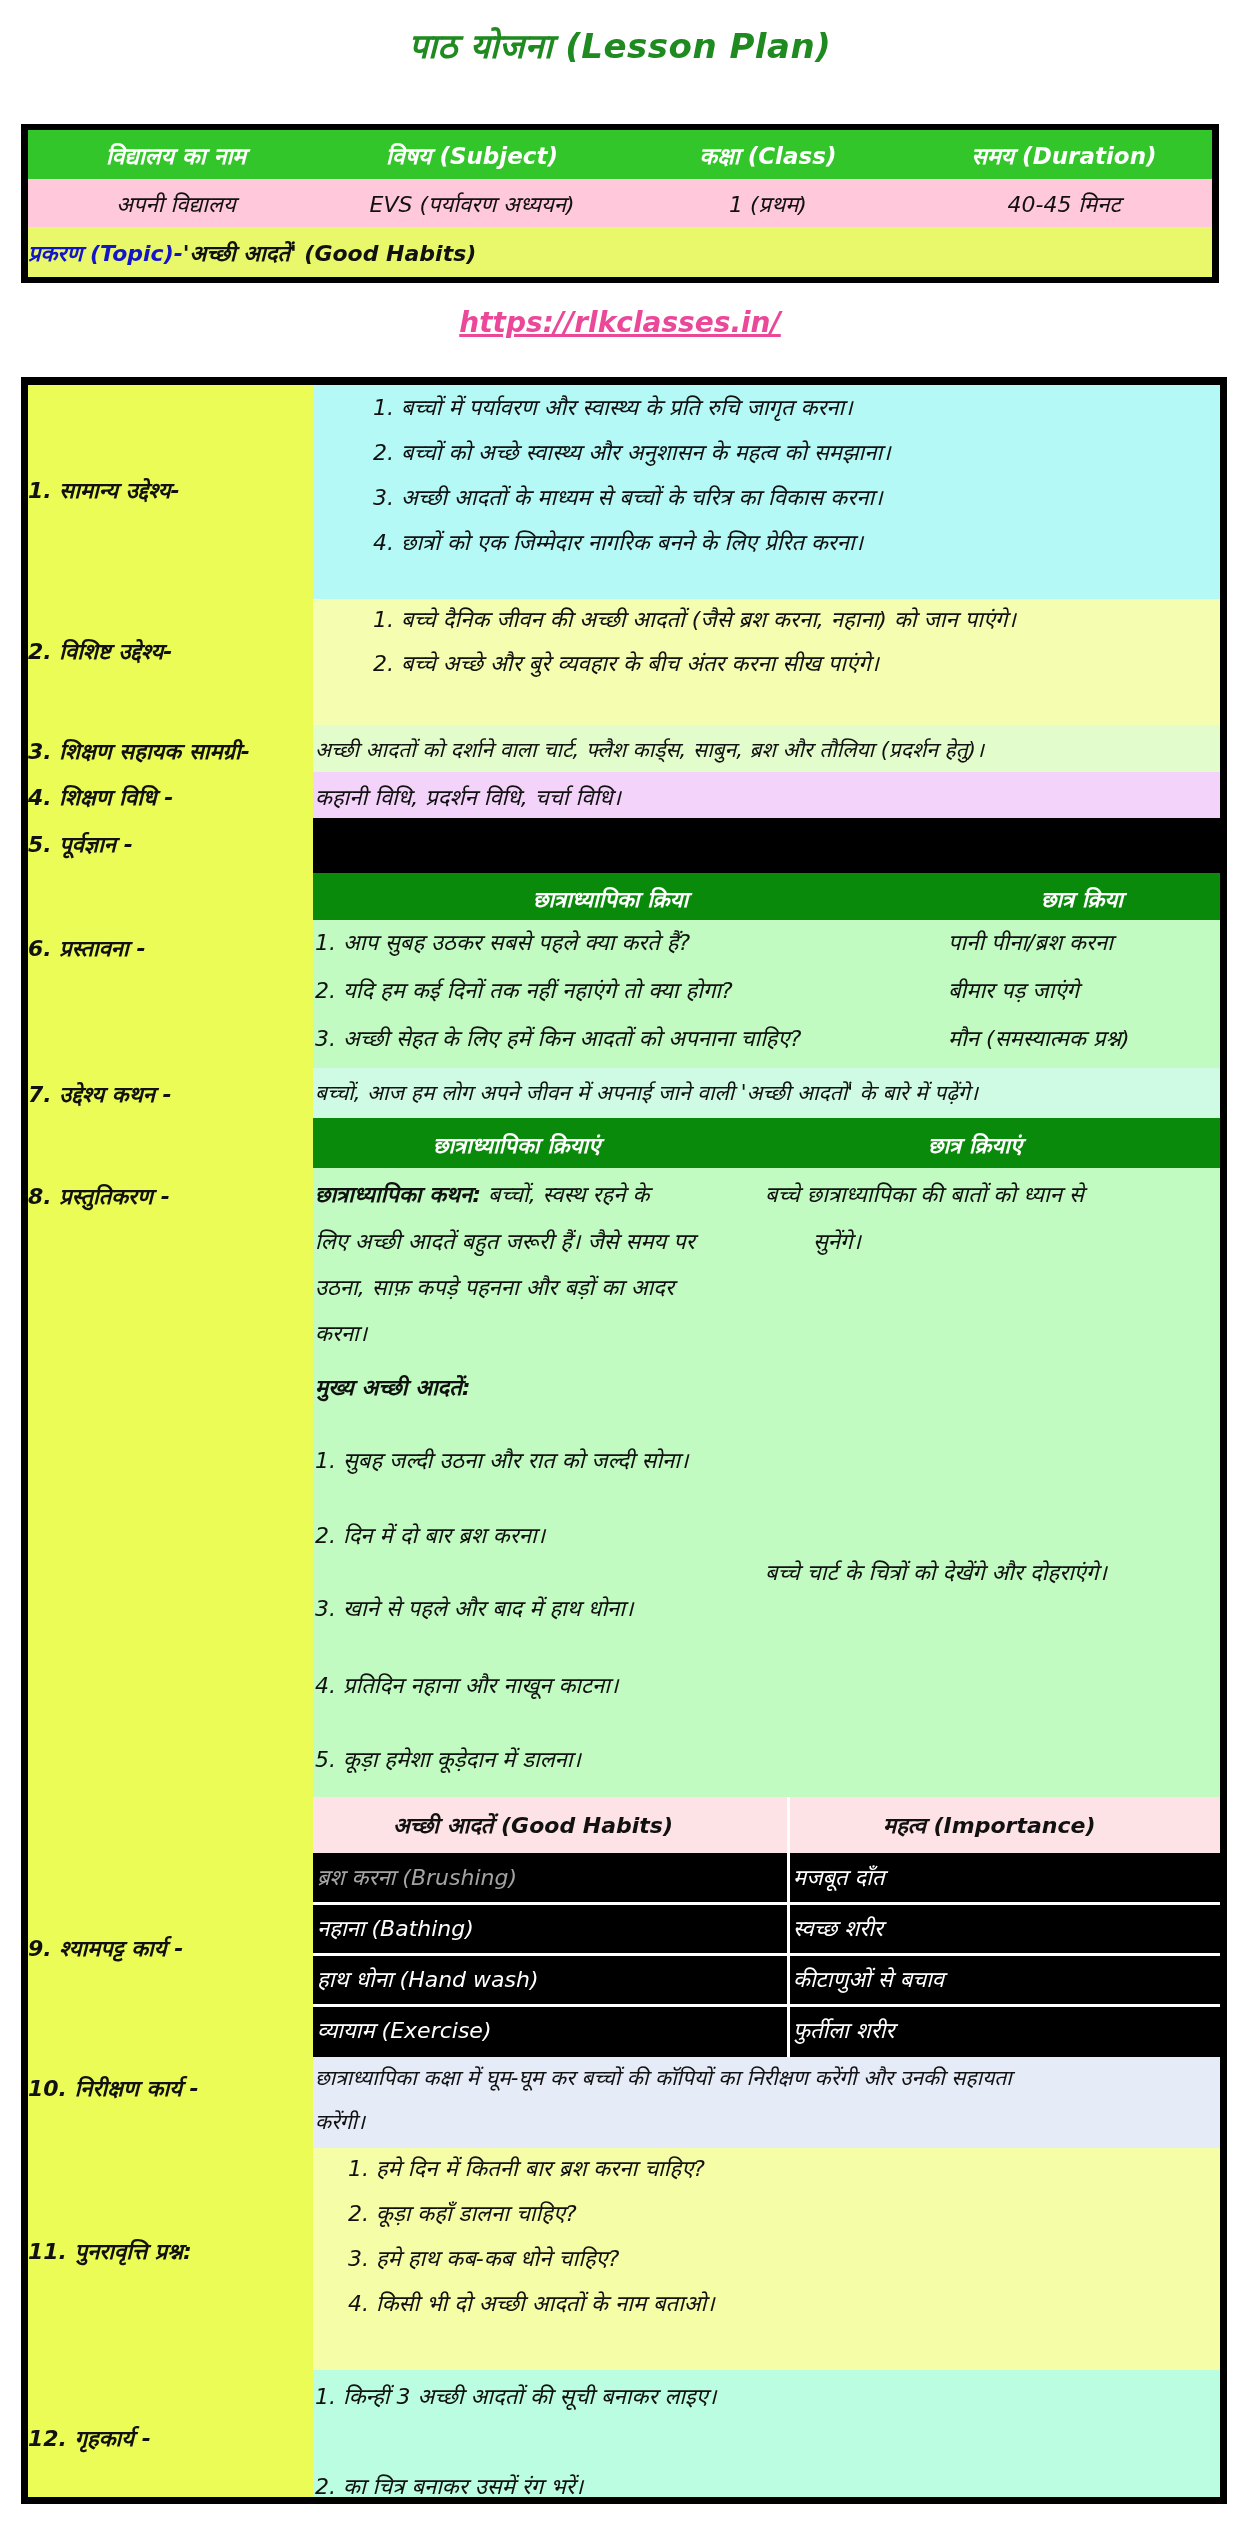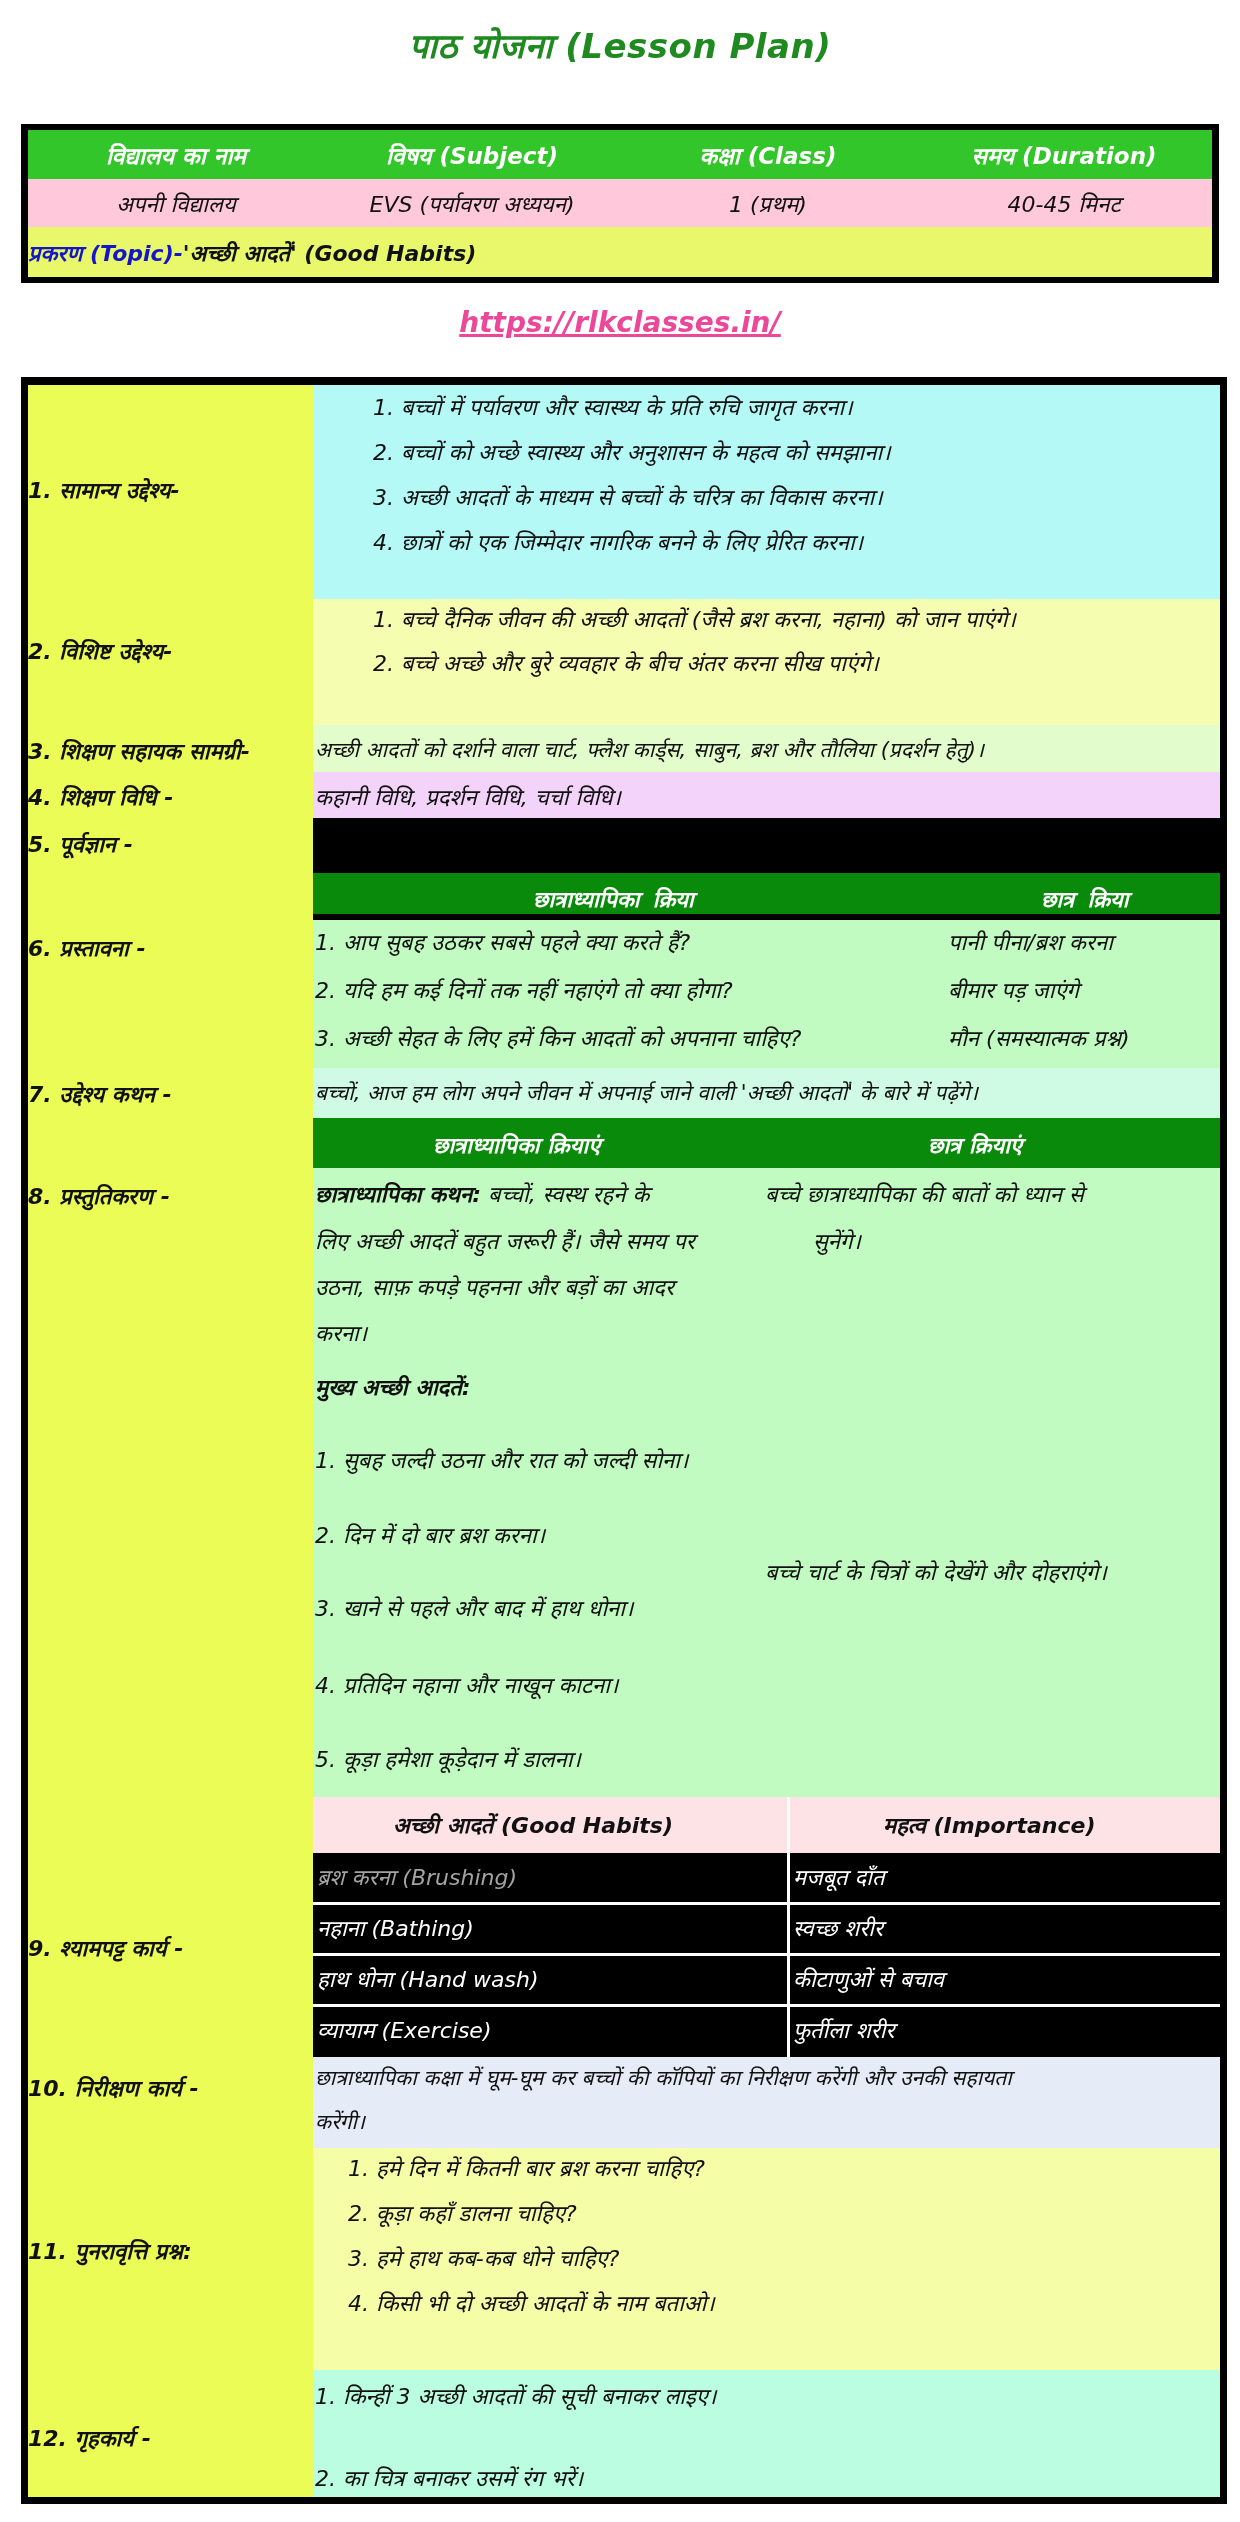--- a/index.html
+++ b/index.html
@@ -107,21 +107,21 @@
   </div>
   <div class="label" style="top:358px;">3. शिक्षण सहायक सामग्री-</div>
 
   <div class="band" style="top:395px;height:46px;background:#f4d3fb;">
     <div class="txt" style="left:2px;top:9px;">कहानी विधि, प्रदर्शन विधि, चर्चा विधि।</div>
   </div>
   <div class="label" style="top:404px;">4. शिक्षण विधि -</div>
 
   <div class="label" style="top:451px;">5. पूर्वज्ञान -</div>
 
-  <div class="band greenhead" style="top:496px;height:41px;font-family:Liberation Mono, monospace;">
+  <div class="band greenhead" style="top:496px;height:47px;">
     <div class="txt" style="left:220px;top:10px;color:#fff;font-weight:bold;">छात्राध्यापिका क्रिया</div>
     <div class="txt" style="left:728px;top:10px;color:#fff;font-weight:bold;">छात्र क्रिया</div>
   </div>
   <div class="band" style="top:543px;height:148px;background:#c1fbc1;">
     <div class="txt" style="left:2px;top:6px;">1. आप सुबह उठकर सबसे पहले क्या करते हैं?</div>
     <div class="txt" style="left:635px;top:6px;">पानी पीना/ब्रश करना</div>
     <div class="txt" style="left:2px;top:54px;">2. यदि हम कई दिनों तक नहीं नहाएंगे तो क्या होगा?</div>
     <div class="txt" style="left:635px;top:54px;">बीमार पड़ जाएंगे</div>
     <div class="txt" style="left:2px;top:102px;">3. अच्छी सेहत के लिए हमें किन आदतों को अपनाना चाहिए?</div>
     <div class="txt" style="left:635px;top:102px;">मौन (समस्यात्मक प्रश्न)</div>
@@ -187,16 +187,16 @@
   <div class="band" style="top:1771px;height:222px;background:#f5fda6;">
     <div class="txt" style="left:35px;top:4px;">1.  हमे दिन में कितनी बार ब्रश करना चाहिए?</div>
     <div class="txt" style="left:35px;top:49px;">2.  कूड़ा कहाँ डालना चाहिए?</div>
     <div class="txt" style="left:35px;top:94px;">3.  हमे हाथ कब-कब धोने चाहिए?</div>
     <div class="txt" style="left:35px;top:139px;">4.  किसी भी दो अच्छी आदतों के नाम बताओ।</div>
   </div>
   <div class="label" style="top:1858px;">11. पुनरावृत्ति प्रश्न:</div>
 
   <div class="band" style="top:1993px;height:127px;background:#bafde0;">
     <div class="txt" style="left:2px;top:10px;">1. किन्हीं 3 अच्छी आदतों की सूची बनाकर लाइए।</div>
-    <div class="txt" style="left:2px;top:92px;text-align:center;">2. का चित्र बनाकर उसमें रंग भरें।</div>
+    <div class="txt" style="left:2px;top:100px;text-align:center;">2. का चित्र बनाकर उसमें रंग भरें।</div>
   </div>
   <div class="label" style="top:2045px;">12. गृहकार्य -</div>
 </div>
 
 </body></html>

